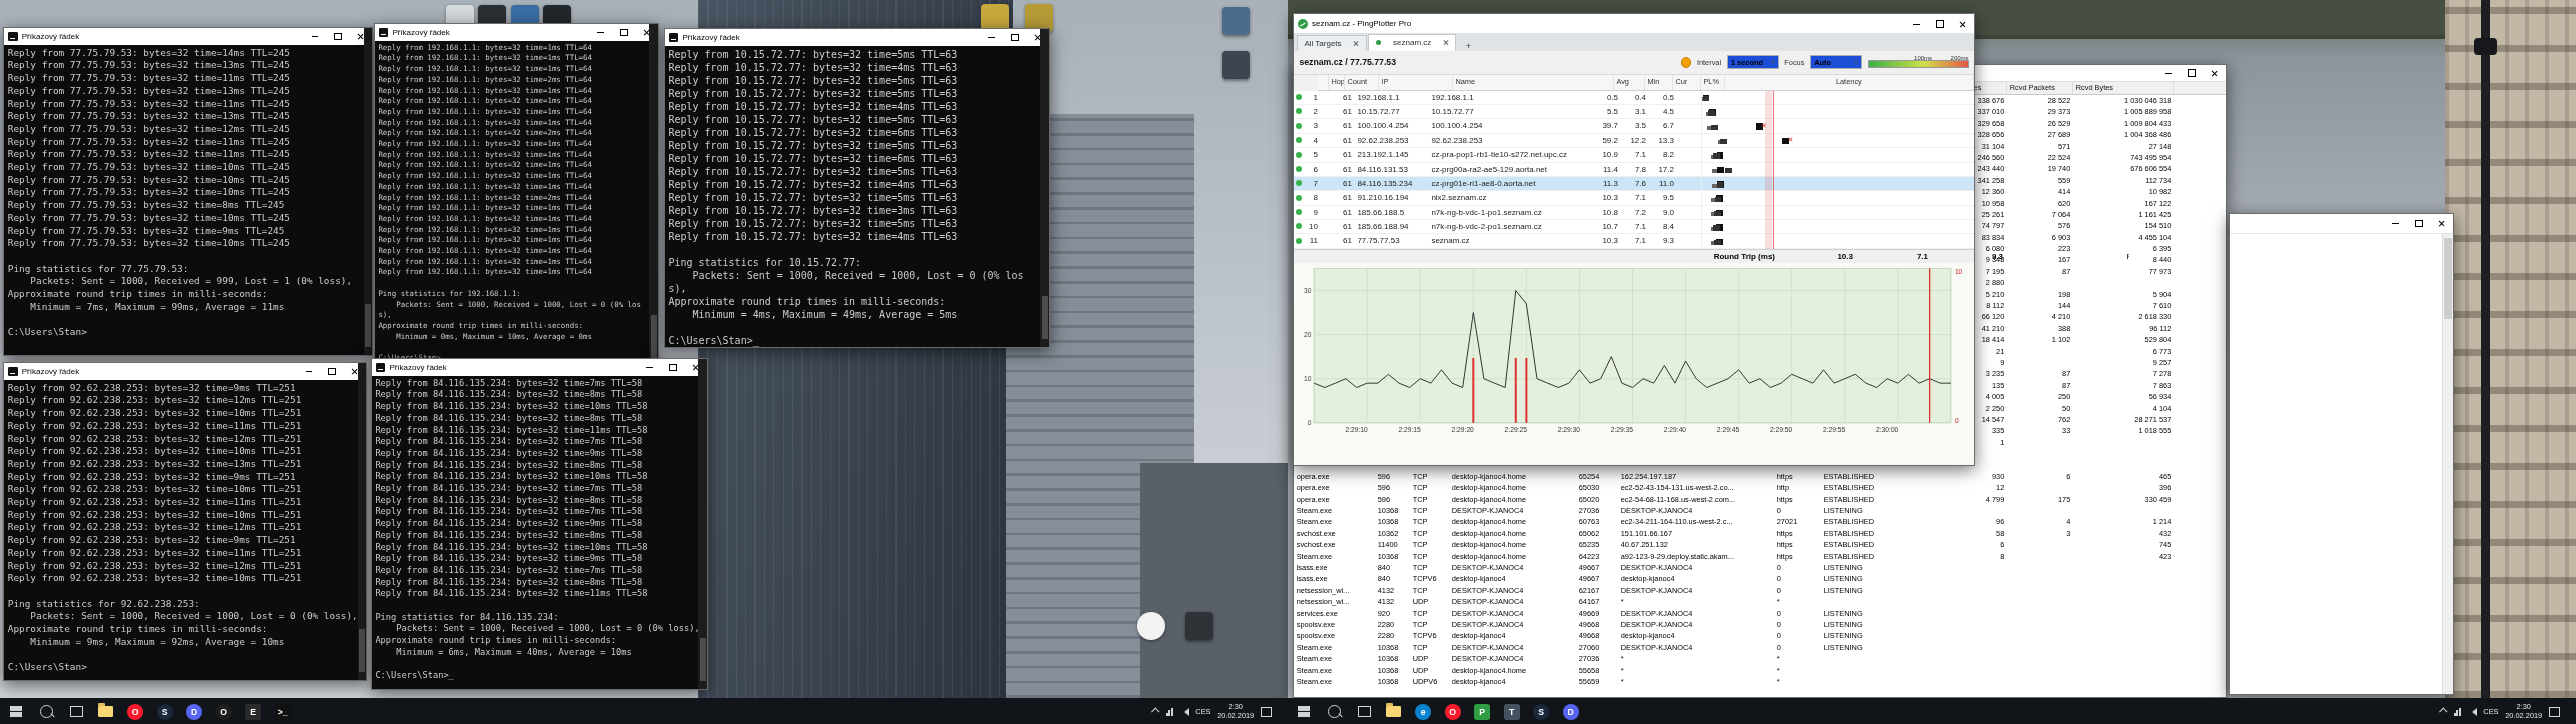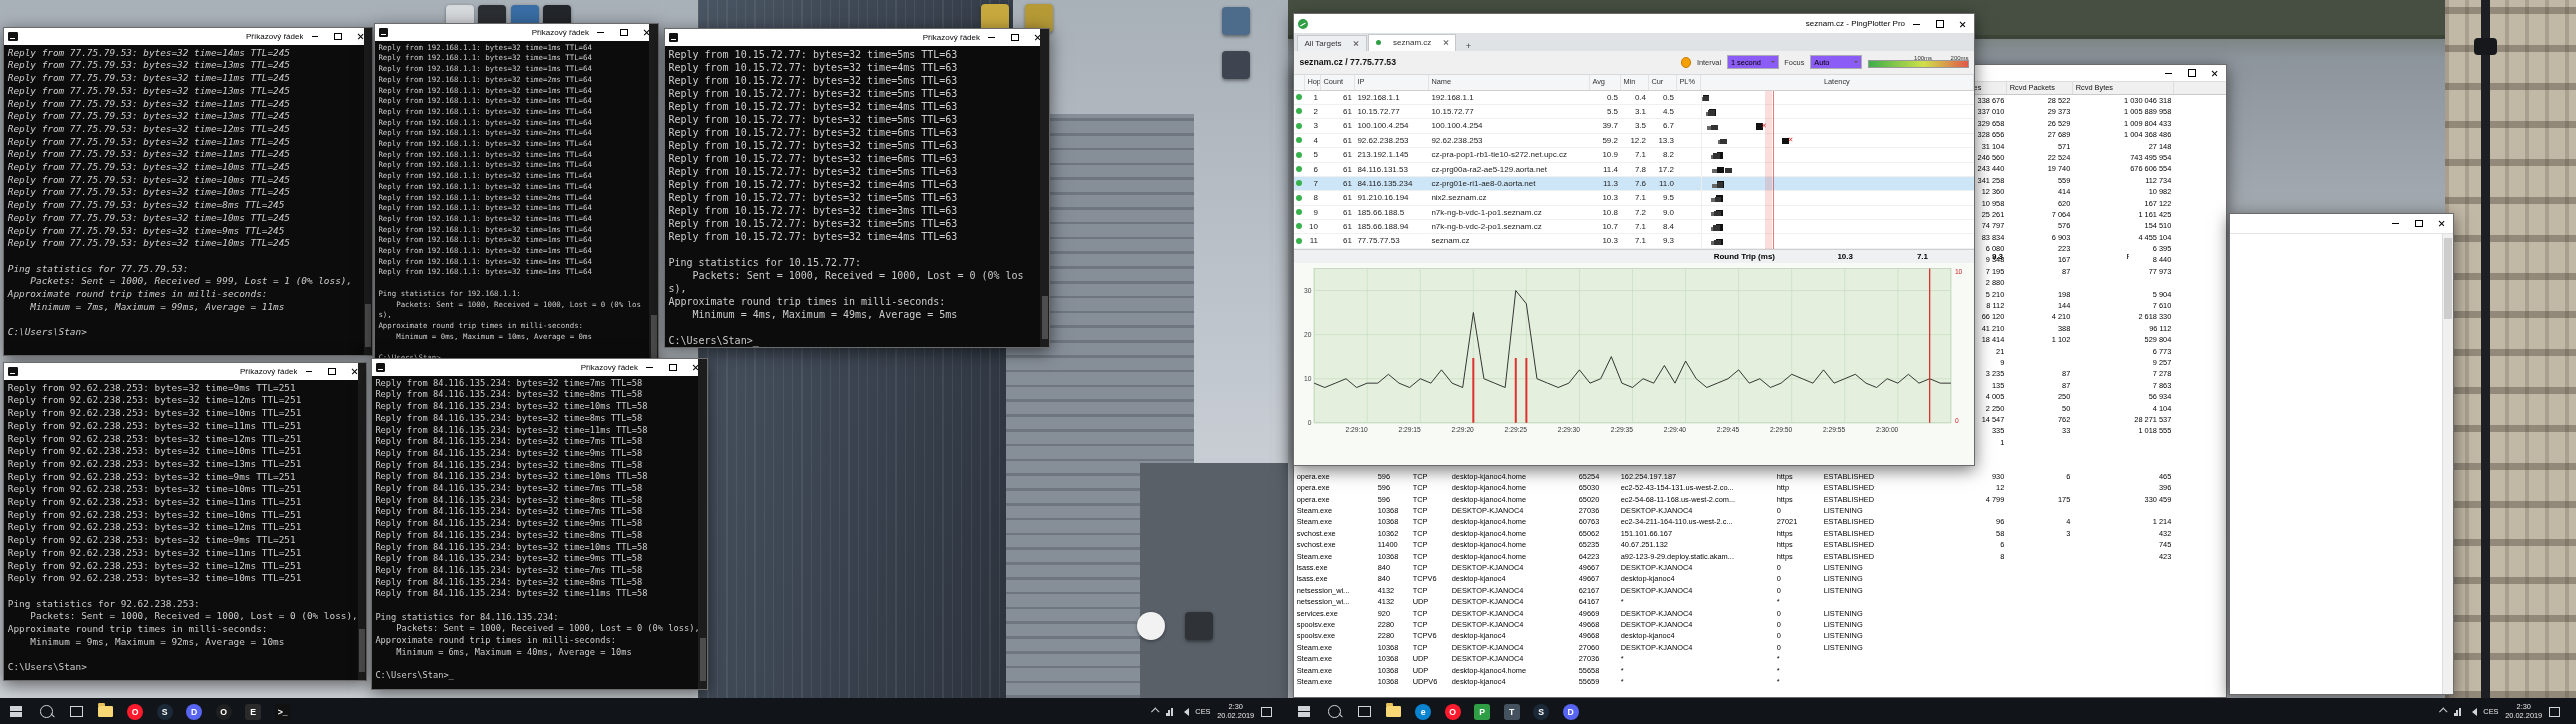--- a/index.html
+++ b/index.html
@@ -23,37 +23,37 @@
   .palace::before{content:"";position:absolute;inset:0;
     background:repeating-linear-gradient(0deg,rgba(60,50,40,.35) 0 6.7px,transparent 6.7px 38px);}
   .palace::after{content:"";position:absolute;inset:0;
     background:repeating-linear-gradient(90deg,rgba(60,50,40,.18) 0 4px,transparent 4px 20px);}
   .lamppost{position:absolute;right:86px;top:0;width:9.4px;height:698px;background:#1d1f22;}
   .lamppost::before{content:"";position:absolute;left:-6.7px;top:38px;width:23px;height:17.4px;background:#17181b;border-radius:4px;}
 
   
   .win{position:absolute;border:0.7px solid #6b6b6b;box-shadow:0 4px 16px rgba(0,0,0,.55);background:#fff;}
   .tbar{height:17.4px;background:#fff;display:flex;align-items:center;font-size:8px;color:#000;}
-  .tbar .ttl{flex:1;white-space:nowrap;overflow:hidden;text-align:right;}
+  .tbar .ttl{flex:1;white-space:nowrap;overflow:hidden;}
   .tico{width:9.4px;height:9.4px;margin:0 4px 0 4px;background:#111;border-radius:1.3px;position:relative;flex:none;}
   .tico::after{content:"";position:absolute;left:2px;bottom:2px;width:4.7px;height:1.3px;background:#fff;}
   .caps{display:flex;flex:none;height:100%;}
   .cap{width:23px;height:100%;display:flex;align-items:center;justify-content:center;position:relative;}
   .ic-min{width:6.7px;height:0.7px;background:#000;}
   .ic-max{width:6px;height:5.4px;border:0.7px solid #000;}
   .ic-x{width:7.4px;height:7.4px;position:relative;}
   .ic-x::before,.ic-x::after{content:"";position:absolute;top:3.4px;left:0;width:7.4px;height:0.7px;background:#000;}
   .ic-x::before{transform:rotate(45deg);} .ic-x::after{transform:rotate(-45deg);}
 
   
   .cmd .body{position:relative;height:calc(100% - 17.4px);background:#0c0c0c;color:#cccccc;
     font-family:"DejaVu Sans Mono",monospace;white-space:pre;overflow:hidden;padding:1.3px 10.7px 1.3px 3.4px;box-sizing:border-box;}
   .cmd .sb{position:absolute;right:0;top:0;bottom:0;width:8.7px;background:#1d1d1d;}
   .cmd .sb .th{position:absolute;right:1.3px;bottom:8px;width:6px;height:43px;background:#4d4d4d;}
-  #cmd-a .body{font-size:9.4px;line-height:12.7px;font-style:italic;}
+  #cmd-a .body{font-size:9.4px;line-height:12.7px;}
   #cmd-b .body{font-size:7.4px;line-height:10.7px;}
   #cmd-c .body{font-size:10px;line-height:13px;}
   #cmd-d .body{font-size:9.4px;line-height:12.7px;}
   #cmd-e .body{font-size:8.7px;line-height:11.7px;}
 
   
   #pp{left:1293px;top:13.4px;width:680px;height:451px;z-index:10;background:#f0f0f0;display:flex;flex-direction:column;}
   #pp .tbar{height:19px;}
   .pp-logo{width:10px;height:10px;margin:0 4px;border-radius:50%;background:#2f9e44;position:relative;flex:none;}
   .pp-logo::after{content:"";position:absolute;left:2px;top:4.7px;width:6px;height:1.3px;background:#fff;transform:rotate(-30deg);}
@@ -64,29 +64,29 @@
   .tab.active{background:#fff;height:16px;}
   .tab .dot{width:5.4px;height:5.4px;border-radius:50%;background:#2f9e44;}
   .tab .tx{width:5.4px;height:5.4px;position:relative;opacity:.6;}
   .tab .tx::before,.tab .tx::after{content:"";position:absolute;top:2px;left:-0.7px;width:6px;height:0.7px;background:#000;}
   .tab .tx::before{transform:rotate(45deg);} .tab .tx::after{transform:rotate(-45deg);}
   .newtab{margin-left:2.7px;padding:0 5.4px;font-size:9.4px;color:#444;}
   #pp-toolbar{height:23px;display:flex;align-items:center;background:#f0f0f0;border-bottom:0.7px solid #d9d9d9;padding:0 5.4px;gap:5.4px;}
   #pp-target{font-size:8.7px;font-weight:bold;color:#111;margin-right:auto;}
   .orange-dot{width:8.7px;height:8.7px;border-radius:50%;background:#f59f00;border:0.7px solid #c77d00;}
   .tb-lbl{font-size:7.4px;color:#333;}
-  .dd{position:relative;background:#8b5cf6;border:0.7px solid #abadb3;font-size:7.4px;padding:1.3px 12px 1.3px 3.4px;min-width:35px;}
+  .dd{position:relative;background:#1d4ed8;border:0.7px solid #abadb3;font-size:7.4px;padding:1.3px 12px 1.3px 3.4px;min-width:35px;font-weight:bold;}
   .dd::after{content:"";position:absolute;right:3.4px;top:4.7px;border:2.7px solid transparent;border-top-color:#555;}
   .legend{position:relative;width:101px;height:14.8px;flex:none;}
   .legend .bar{position:absolute;left:0;right:0;bottom:1.3px;height:6px;
     background:linear-gradient(to right,#3dae4a,#cfe04a 55%,#e2574a);border:0.7px solid #999;}
   .legend .l1{position:absolute;left:46%;top:0;font-size:6px;color:#333;}
   .legend .l2{position:absolute;right:0;top:0;font-size:6px;color:#333;}
   #pp-grid-head{display:grid;grid-template-columns:10.7px 16px 34px 74px 161px 31px 28px 28px 24px 1fr;
-    height:14.8px;line-height:14.8px;font-size:7.4px;color:#333;background:#f5f6f7;border-bottom:0.7px solid #cfcfcf;}
+    height:14.8px;line-height:14.8px;font-size:7.4px;color:#333;background:#f5f6f7;border-bottom:0.7px solid #cfcfcf;margin-left:24px;}
   #pp-grid-head div{padding:0 2.7px;border-right:0.7px solid #e3e3e3;overflow:hidden;}
   #hop-rows{position:relative;background:#fff;}
   .hop-row{display:grid;grid-template-columns:10.7px 16px 34px 74px 161px 31px 28px 28px 24px 1fr;
     height:13.4px;line-height:13.4px;font-size:8px;border-bottom:0.7px solid #f0f0f0;color:#222;}
   .hop-row div{padding:0 2.7px;overflow:hidden;white-space:nowrap;}
   .hop-row.sel{background:#cde6f7;}
   .hdot{width:6px;height:6px;border-radius:50%;background:#37b24d;margin:3.4px 0 0 2px;padding:0!important;}
   .num{text-align:right;}
   .gcell{position:relative;border-left:0.7px solid #eee;}
   .gtick{position:absolute;bottom:2.7px;width:1.3px;background:#222;}

